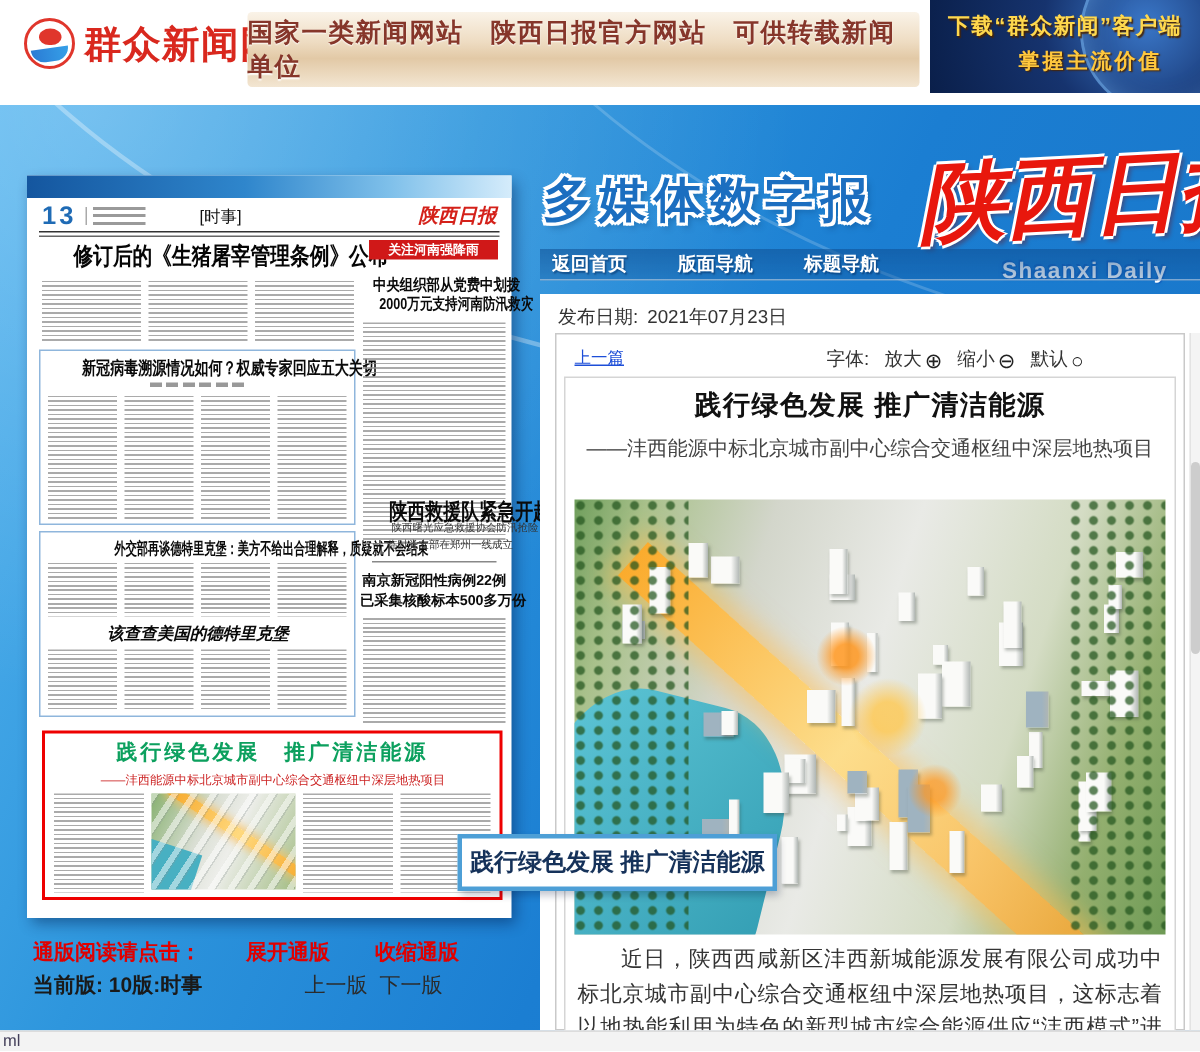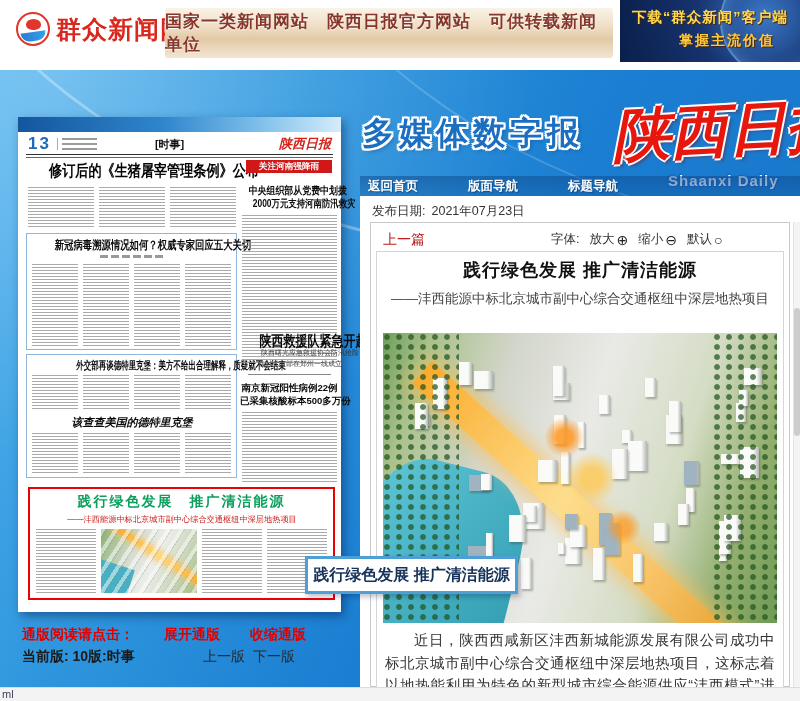--- a/index.html
+++ b/index.html
@@ -38,21 +38,21 @@
 
   
   .np { position:absolute; left:18px; top:47px; width:323px; height:495px; background:#fff;
     box-shadow:3px 4px 9px rgba(0,25,70,.45); color:#222; }
   .np-band { position:absolute; left:0; top:0; width:100%; height:15px;
     background:linear-gradient(90deg,#14569f,#2f86cc 45%,#7fc0ea 75%,#d5ecfb); }
   .np-head { position:absolute; left:10px; top:18px; width:303px; height:18px; display:flex; align-items:center; }
   .np-pn { font-size:17px; font-weight:900; color:#1f6bb5; letter-spacing:2px; }
   .np-micro { width:40px; height:12px; margin-left:6px; border-left:1px solid #aaa; padding-left:4px;
     background:repeating-linear-gradient(180deg,#9a9a9a 0 2px,transparent 2px 5px); background-clip:content-box; }
-  .np-sec { margin-left:58px; font-size:11px; font-weight:700; color:#111; }
+  .np-sec { margin-left:36px; font-size:11px; font-weight:400; color:#111; }
   .np-script { margin-left:auto; font-size:13px; font-weight:bold; font-style:italic; color:#d4211a;
     font-family:"DejaVu Serif","Liberation Serif",serif; }
   .np-rule { position:absolute; left:8px; right:8px; top:37px; height:4px; border-top:1px solid #333; border-bottom:1px solid #666; }
   .np-h1 { position:absolute; left:8px; top:44px; width:212px; text-align:center; font-size:16px; font-weight:900; color:#050505; white-space:nowrap; }
   .sx { display:inline-block; white-space:nowrap; transform-origin:center center; }
   .fill { background-image:repeating-linear-gradient(180deg,#8e8e8e 0 1px,transparent 1px 3px); opacity:.75; }
   .cols { display:flex; gap:5px; }
   .cols > div { flex:1; }
   .np-cols1 { position:absolute; left:10px; top:70px; width:208px; height:42px; }
   .np-boxA { position:absolute; left:8px; top:116px; width:211px; height:117px; border:1px solid #8fb6dc; }
@@ -95,31 +95,31 @@
   .pagenav { position:absolute; left:203px; top:578px; font-size:14px; color:#2b2b2b; display:flex; gap:8px; }
 
   
   .digital-title { position:absolute; left:362px; top:42px; font-size:32px; font-weight:900; letter-spacing:5px; color:#1b6ec0;
     text-shadow:-2px 0 0 #fff, 2px 0 0 #fff, 0 -2px 0 #fff, 0 2px 0 #fff, -2px -2px 0 #fff, 2px 2px 0 #fff, -2px 2px 0 #fff, 2px -2px 0 #fff, 3px 3px 4px rgba(0,40,90,.35); }
   .paper-script { position:absolute; left:612px; top:22px; font-size:58px; font-weight:900; font-style:italic; color:#e8170d;
     font-family:"DejaVu Serif","Liberation Serif",serif; transform:rotate(-3deg); white-space:nowrap;
     text-shadow:-2px 0 0 #fff, 2px 0 0 #fff, 0 -2px 0 #fff, 0 2px 0 #fff, 3px 3px 3px rgba(120,0,0,.35); }
   .paper-en { position:absolute; left:668px; top:102px; font-size:15px; font-weight:900; color:#fff; letter-spacing:1px;
     text-shadow:0 0 3px #1565c0, 1px 1px 0 #1565c0, -1px -1px 0 #1565c0; }
-  .mnav { position:absolute; left:360px; top:106px; width:440px; height:21px;
+  .mnav { position:absolute; left:360px; top:96px; width:440px; height:21px;
     background:linear-gradient(180deg, rgba(13,76,144,.55), rgba(13,76,144,.3));
-    border-bottom:1px solid rgba(255,255,255,.45); display:flex; align-items:center; gap:50px; padding-left:8px; }
+    border-bottom:1px solid rgba(255,255,255,.45); display:flex; align-items:center; gap:34px; padding-left:8px; }
   .mnav a { font-size:12.5px; font-weight:bold; color:#fff; text-shadow:1px 1px 1px rgba(0,40,90,.5); }
 
   
   .panel { position:absolute; left:360px; top:126px; width:440px; height:491px; background:#fff; }
   .pubdate { position:absolute; left:12px; top:7px; font-size:12.5px; color:#333; }
   .pubdate .v { margin-left:6px; }
   .outer-box { position:absolute; left:10px; top:26px; width:420px; height:465px; border:1px solid #c9c9c9; background:#fff; }
-  .prev-article { position:absolute; left:12px; top:8px; font-size:14px; color:#b91c1c; }
+  .prev-article { position:absolute; left:12px; top:8px; font-size:11px; color:#1d4ed8;text-decoration:underline; }
   .fontctl { position:absolute; left:180px; top:8px; display:flex; align-items:center; gap:10px; font-size:12.5px; color:#333; }
   .fontctl .cic { font-size:14px; color:#222; margin-left:2px; }
   .fontctl a { display:flex; align-items:flex-end; }
   .inner-box { position:absolute; left:5px; top:28px; width:408px; height:437px; border:1px solid #d5d5d5; background:#fff; overflow:hidden; }
   .a-title { position:absolute; left:0; right:0; top:6px; text-align:center; font-size:18px; font-weight:900; color:#111; letter-spacing:1px; }
   .a-sub { position:absolute; left:0; right:0; top:38px; text-align:center; font-size:13.5px; color:#444; }
   .a-body { position:absolute; left:8px; right:8px; top:377px; font-size:14.5px; line-height:22.5px; color:#333;
     text-indent:2em; letter-spacing:.5px; text-align:justify; }
 
   

